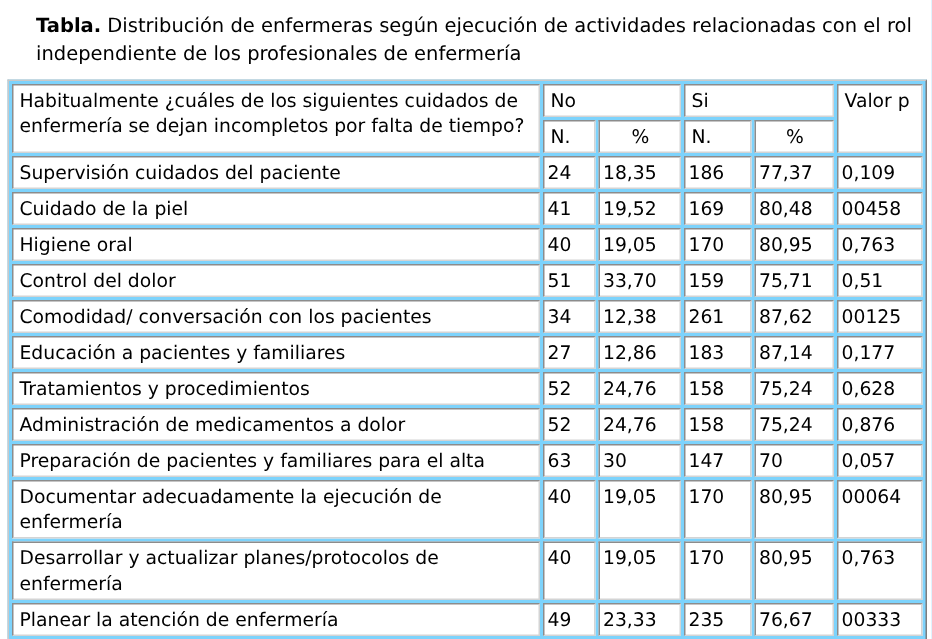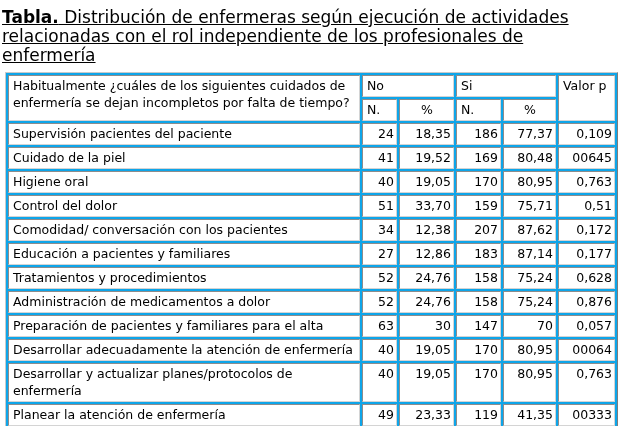--- a/index.html
+++ b/index.html
@@ -6,51 +6,50 @@
     margin: 0;
     padding: 0;
     background: #ffffff;
     width: 621px;
     height: 426px;
     overflow: hidden;
     font-family: "DejaVu Sans", "Liberation Sans", sans-serif;
     color: #000000;
   }
   .title {
-    margin: 8px 8px 0 2px;
+    margin: 8px 8px 0 24px;
     max-width: 604px;
-    font-size: 17px;
+    font-size: 13px;
     line-height: 19px;
-    text-decoration: underline;
   }
   .title .prefix { font-weight: bold; }
   table.data-table {
     border-collapse: separate;
     border-spacing: 2px;
     table-layout: fixed;
     width: 611px;
     margin: 7px 16px 0 5px;
     border: 1px solid;
     border-color: #c9c9c9 #7d7d7d #7d7d7d #c9c9c9; 
-    background: #0ea5e9;
+    background: #7dd3fc;
   }
   td, th {
     border: 1px solid;
     border-color: #8c8c8c #d4d4d4 #d4d4d4 #8c8c8c; 
     font-size: 12.5px;
     font-weight: normal;
     line-height: 17px;
     padding: 1px 3px 2px 4px;
     vertical-align: top;
     text-align: left;
     background: #ffffff;
     overflow: hidden;
   }
   th { font-weight: normal; }
-  .num { text-align: right; padding-left: 2px; padding-right: 2px; }
+  .num { text-align: left; padding-left: 2px; padding-right: 2px; }
   .pct-head { text-align: center; }
 </style>
 </head>
 <body>
 
 <div class="title"><span class="prefix">Tabla.</span><span> Distribución de enfermeras según ejecución de actividades relacionadas con el rol independiente de los profesionales de enfermería</span></div>
 
 <table class="data-table">
   <colgroup>
     <col style="width:352px">
@@ -69,34 +68,34 @@
     </tr>
     <tr>
       <th>N.</th>
       <th class="pct-head">%</th>
       <th>N.</th>
       <th class="pct-head">%</th>
     </tr>
   </thead>
   <tbody>
       <tr>
-        <td>Supervisión pacientes del paciente</td>
+        <td>Supervisión cuidados del paciente</td>
         <td class="num">24</td>
         <td class="num">18,35</td>
         <td class="num">186</td>
         <td class="num">77,37</td>
         <td class="num">0,109</td>
       </tr>
       <tr>
         <td>Cuidado de la piel</td>
         <td class="num">41</td>
         <td class="num">19,52</td>
         <td class="num">169</td>
         <td class="num">80,48</td>
-        <td class="num">00645</td>
+        <td class="num">00458</td>
       </tr>
       <tr>
         <td>Higiene oral</td>
         <td class="num">40</td>
         <td class="num">19,05</td>
         <td class="num">170</td>
         <td class="num">80,95</td>
         <td class="num">0,763</td>
       </tr>
       <tr>
@@ -104,23 +103,23 @@
         <td class="num">51</td>
         <td class="num">33,70</td>
         <td class="num">159</td>
         <td class="num">75,71</td>
         <td class="num">0,51</td>
       </tr>
       <tr>
         <td>Comodidad/ conversación con los pacientes</td>
         <td class="num">34</td>
         <td class="num">12,38</td>
-        <td class="num">207</td>
+        <td class="num">261</td>
         <td class="num">87,62</td>
-        <td class="num">0,172</td>
+        <td class="num">00125</td>
       </tr>
       <tr>
         <td>Educación a pacientes y familiares</td>
         <td class="num">27</td>
         <td class="num">12,86</td>
         <td class="num">183</td>
         <td class="num">87,14</td>
         <td class="num">0,177</td>
       </tr>
       <tr>
@@ -141,37 +140,37 @@
       </tr>
       <tr>
         <td>Preparación de pacientes y familiares para el alta</td>
         <td class="num">63</td>
         <td class="num">30</td>
         <td class="num">147</td>
         <td class="num">70</td>
         <td class="num">0,057</td>
       </tr>
       <tr>
-        <td>Desarrollar adecuadamente la atención de enfermería</td>
+        <td>Documentar adecuadamente la ejecución de enfermería</td>
         <td class="num">40</td>
         <td class="num">19,05</td>
         <td class="num">170</td>
         <td class="num">80,95</td>
         <td class="num">00064</td>
       </tr>
       <tr>
         <td>Desarrollar y actualizar planes/protocolos de enfermería</td>
         <td class="num">40</td>
         <td class="num">19,05</td>
         <td class="num">170</td>
         <td class="num">80,95</td>
         <td class="num">0,763</td>
       </tr>
       <tr>
         <td>Planear la atención de enfermería</td>
         <td class="num">49</td>
         <td class="num">23,33</td>
-        <td class="num">119</td>
-        <td class="num">41,35</td>
+        <td class="num">235</td>
+        <td class="num">76,67</td>
         <td class="num">00333</td>
       </tr>
     </tbody>
 </table>
 
 </body></html>

